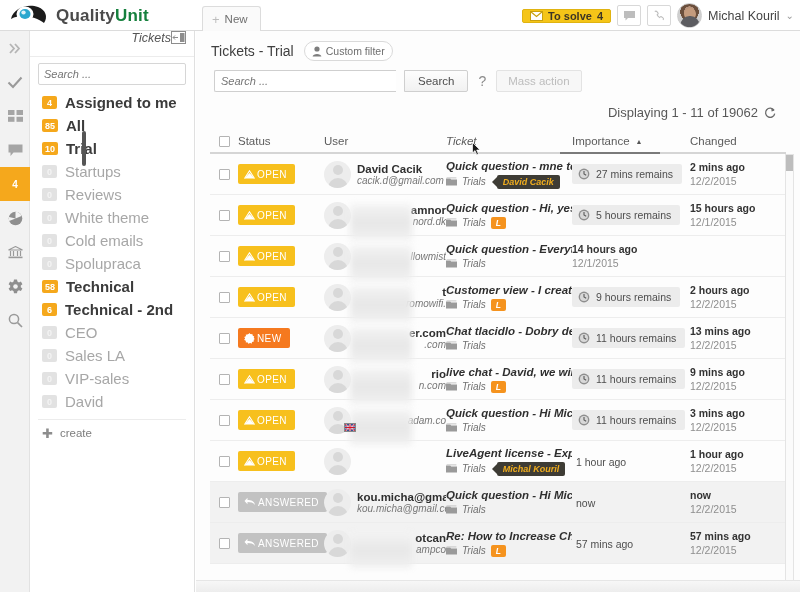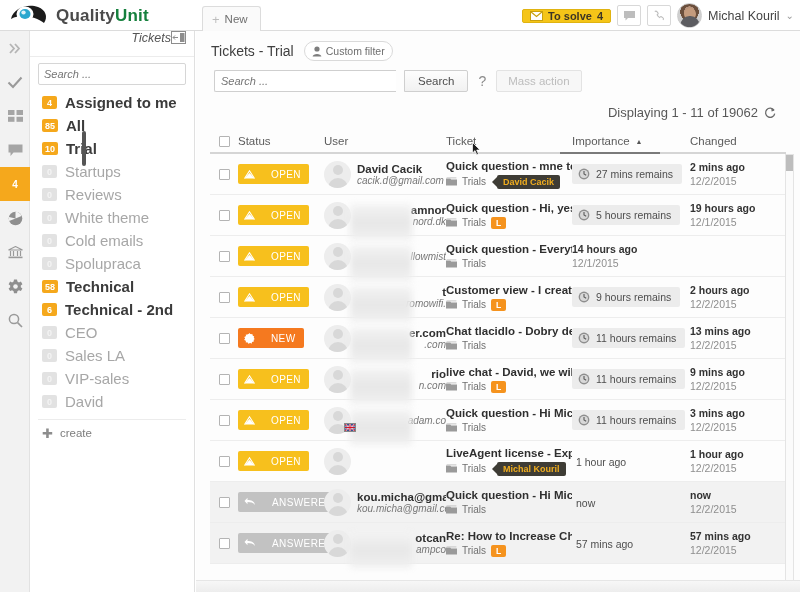--- a/index.html
+++ b/index.html
@@ -193,27 +193,27 @@
 
   .row {
     height: 41px; display: flex; align-items: center;
     border-bottom: 1px solid #ededed; position: relative;
   }
   .row.answered { background: #f2f2f2; }
 
   .c-chk   { width: 28px; display: flex; justify-content: center; }
   .c-stat  { width: 86px; }
   .c-user  { width: 122px; display: flex; align-items: center; gap: 6px; position: relative; }
-  .c-tick  { width: 126px; }
+  .c-tick  { width: 126px; font-style: italic; }
   .c-imp   { width: 118px; }
   .c-chg   { width: 96px; }
 
   .badge {
     height: 20px; border-radius: 2px; display: inline-flex; align-items: center;
-    gap: 16px; padding: 0 8px 0 6px; font-size: 10px; color: #fff; letter-spacing: .4px;
+    gap: 2px; padding: 0 8px 0 6px; font-size: 10px; color: #fff; letter-spacing: .4px;
   }
   .badge.open { background: #f7c01d; }
   .badge.new  { background: #f5791f; }
   .badge.answered { background: #c2c2c2; }
 
   .avatar {
     width: 27px; height: 27px; border-radius: 50%; background: #ededed;
     position: relative; overflow: hidden; flex: 0 0 27px;
   }
   .avatar .h { position: absolute; left: 50%; top: 4px; transform: translateX(-50%);
@@ -593,21 +593,21 @@
           </div>
           <div class="c-imp"><span class="impbox">
               <svg width="12" height="12" viewBox="0 0 12 12">
                 <circle cx="6" cy="6" r="5.4" fill="#8e8e8e"></circle>
                 <circle cx="6" cy="6" r="4" fill="#d8d8d8"></circle>
                 <path d="M6 3 V6 L8.2 7.3" stroke="#5a5a5a" stroke-width="1.1" fill="none"></path>
               </svg>
               <span>5 hours remains</span>
             </span></div>
           <div class="c-chg">
-            <span class="chg-top" style="display:block">19 hours ago</span>
+            <span class="chg-top" style="display:block">15 hours ago</span>
             <span class="chg-bot" style="display:block">12/1/2015</span>
           </div>
         </div>
         <div class="row">
           <div class="c-chk">
             <span class="chk"></span>
           </div>
           <div class="c-stat"><span class="badge open">
               <svg width="11" height="9" viewBox="0 0 11 9">
                 <path d="M0.5 8.5 L5.5 3 L10.5 8.5 Z" fill="#fff"></path>

